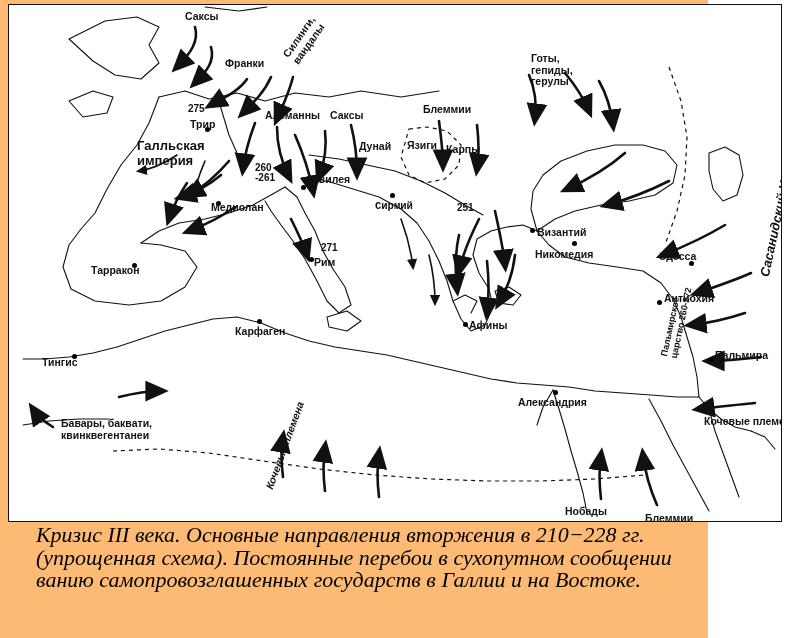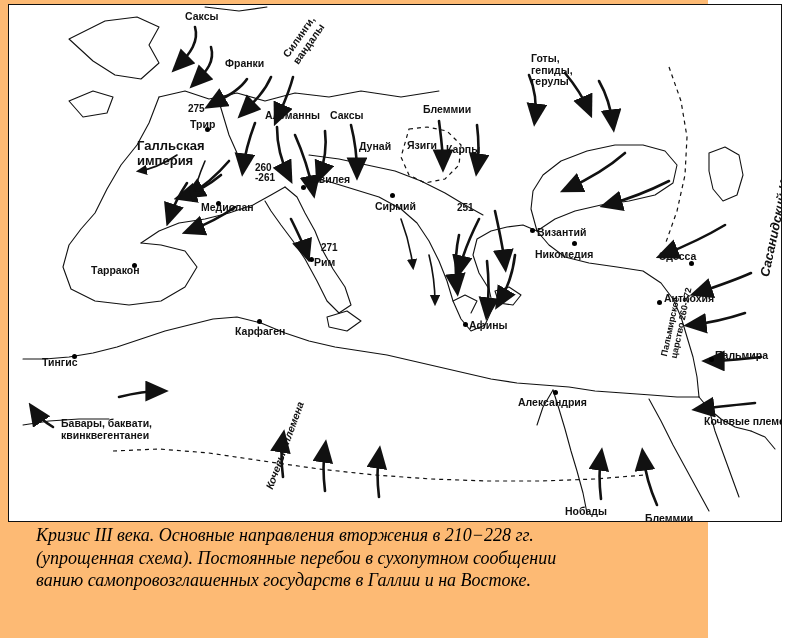--- a/index.html
+++ b/index.html
@@ -70,21 +70,21 @@
     transform-origin: left top;
     font-style: italic;
   }
   #caption {
     position: absolute;
     left: 36px;
     top: 524px;
     width: 720px;
     font-family: "Liberation Serif", serif;
     font-style: italic;
-    font-size: 18px;
+    font-size: 22px;
     line-height: 22.5px;
     color: #000;
     text-align: left;
   }
   .city-dot {
     position: absolute;
     width: 5px;
     height: 5px;
     border-radius: 50%;
     background: #000;
@@ -236,22 +236,22 @@
     <div class="map-label" style="left:414px;top:99px;">Блеммии</div>
     <div class="map-label" style="left:398px;top:135px;">Язиги</div>
     <div class="map-label" style="left:437px;top:139px;">Карпы</div>
     <div class="map-label" style="left:256px;top:105px;">Алеманны</div>
     <div class="map-label" style="left:321px;top:105px;">Саксы</div>
     <div class="map-label" style="left:350px;top:136px;">Дунай</div>
     <div class="map-label" style="left:181px;top:114px;">Трир</div>
     <div class="map-label big" style="left:116px;top:133px;margin-left:12px;">Галльская
 империя</div>
     <div class="map-label" style="left:297px;top:169px;">Аквилея</div>
-    <div class="map-label" style="left:192px;top:197px;">Медиолан</div>
-    <div class="map-label" style="left:366px;top:196px;">Сирмий</div>
+    <div class="map-label" style="left:202px;top:197px;">Медиолан</div>
+    <div class="map-label" style="left:366px;top:196px;font-family:Liberation Mono, monospace;">Сирмий</div>
     <div class="map-label" style="left:305px;top:252px;">Рим</div>
     <div class="map-label" style="left:82px;top:260px;">Тарракон</div>
     <div class="map-label" style="left:528px;top:222px;">Византий</div>
     <div class="map-label" style="left:526px;top:244px;">Никомедия</div>
     <div class="map-label" style="left:460px;top:315px;">Афины</div>
     <div class="map-label" style="left:650px;top:246px;">Эдесса</div>
     <div class="map-label" style="left:655px;top:288px;">Антиохия</div>
     <div class="map-label" style="left:706px;top:345px;">Пальмира</div>
     <div class="map-label" style="left:226px;top:321px;">Карфаген</div>
     <div class="map-label" style="left:33px;top:352px;">Тингис</div>

